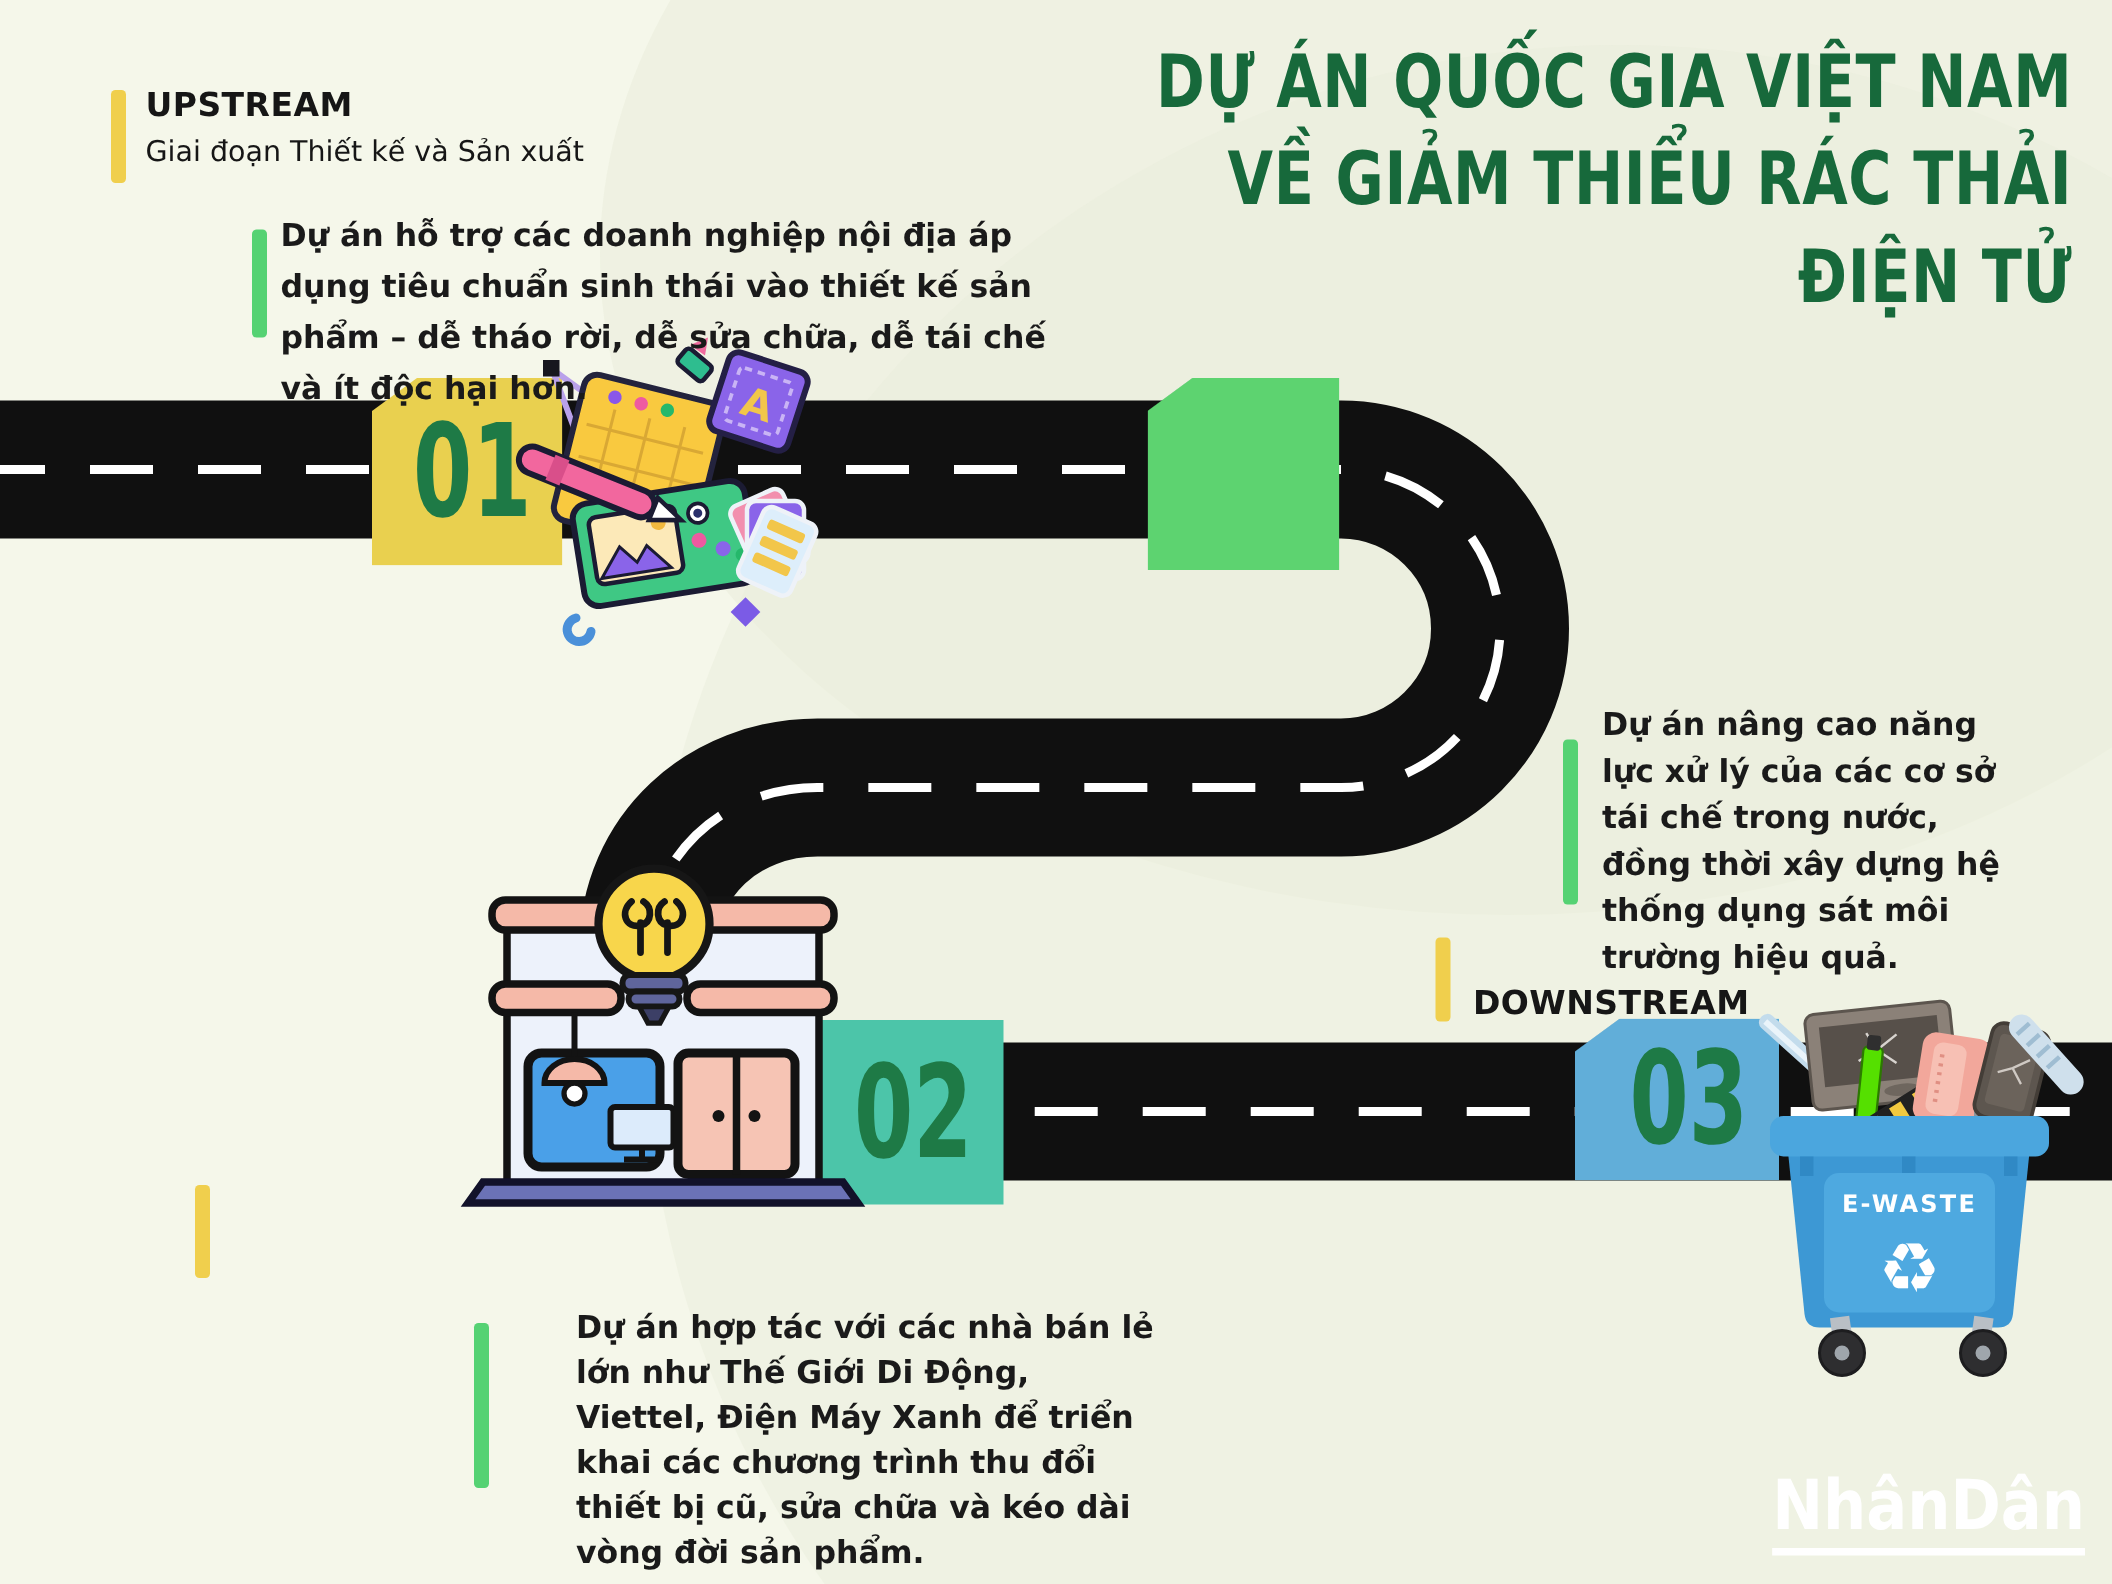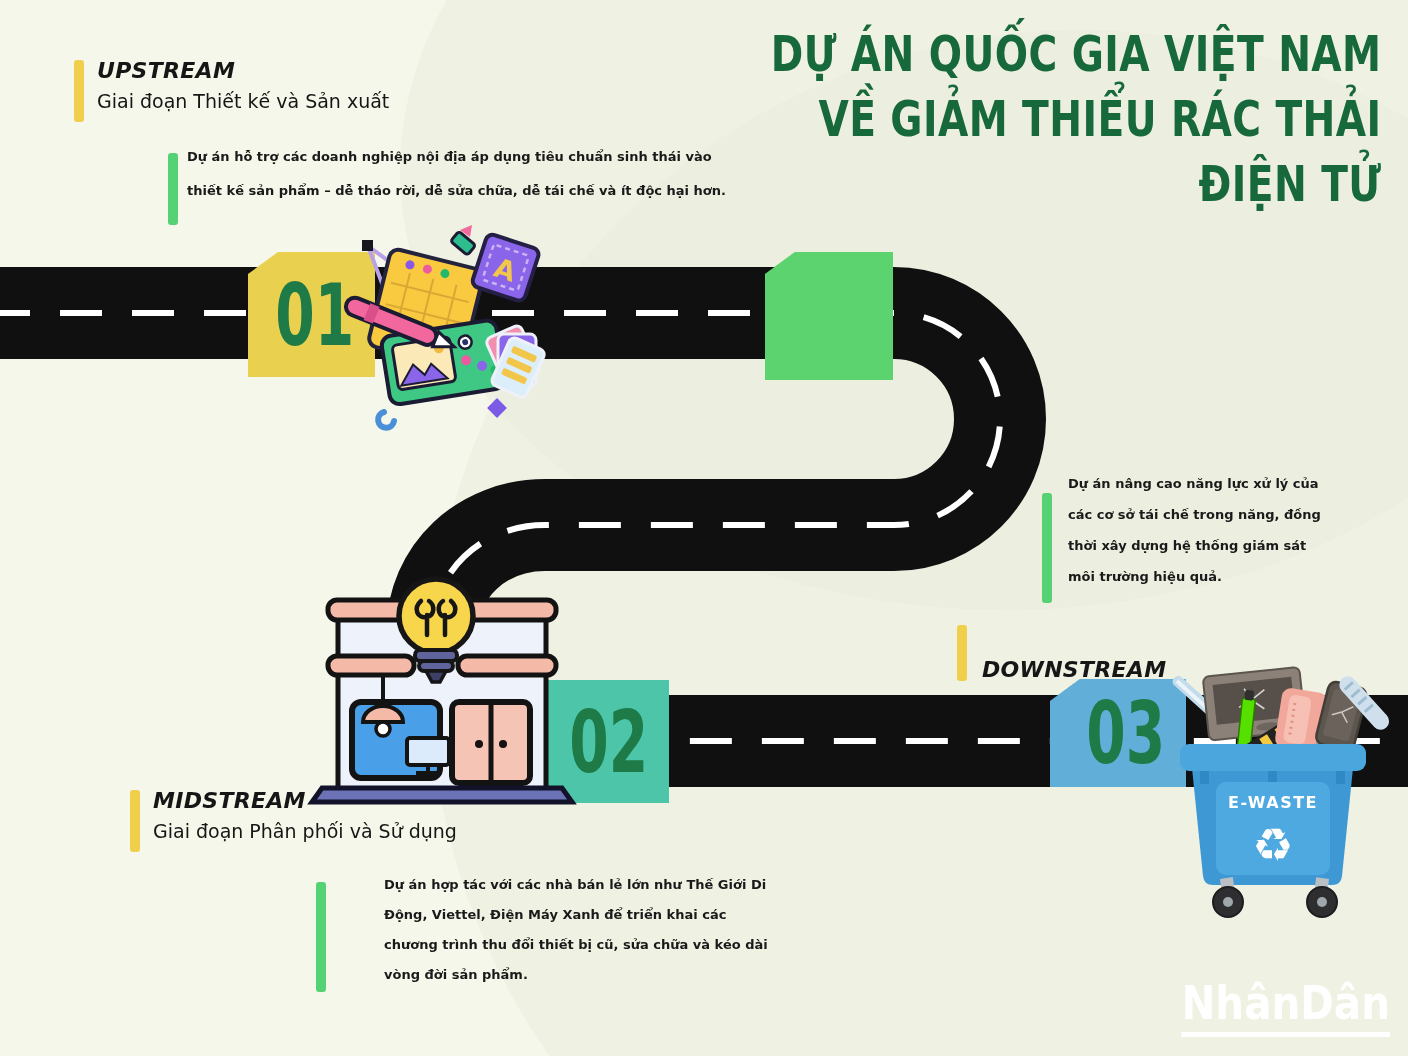--- a/index.html
+++ b/index.html
@@ -4,23 +4,23 @@
 <style>
   html,body{margin:0;padding:0;}
   body{font-family:"DejaVu Sans",sans-serif;}
   #canvas{position:relative;width:1408px;height:1056px;background:#f5f7ea;overflow:hidden;}
   .abs{position:absolute;}
   .blob{position:absolute;border-radius:50%;background:#eaeddb;}
   
   .title{right:26px;top:22px;text-align:right;color:#17693b;font-weight:800;
          font-size:49px;line-height:65px;letter-spacing:.5px;
          transform:scaleX(.80);transform-origin:100% 0;white-space:nowrap;z-index:6;}
-  .stage-label{font-weight:800;font-size:22px;color:#161616;letter-spacing:.3px;font-style:italic;}
+  .stage-label{font-weight:800;font-size:22px;color:#161616;letter-spacing:.3px;}
   .stage-sub{font-weight:400;font-size:19px;color:#161616;margin-top:7px;}
-  .para{font-weight:700;font-size:13px;color:#1a1a1a;line-height:32px;}
+  .para{font-weight:700;font-size:21px;color:#1a1a1a;line-height:32px;}
   .bar{position:absolute;width:10px;border-radius:3px;}
   .bar.yellow{background:#f0cf4d;}
   .bar.green{background:#55d273;}
   
   .sq{position:absolute;z-index:2;display:flex;align-items:center;justify-content:flex-end;}
   .sq .num{font-weight:800;font-size:86px;color:#1e7a46;transform:scaleX(.66);line-height:1;}
   .cut{clip-path:polygon(30px 0,100% 0,100% 100%,0 100%,0 22px);}
   .flap{position:absolute;left:0;top:0;width:30px;height:22px;clip-path:polygon(0 0,100% 0,0 100%);}
   .texts{z-index:5;}
   svg{display:block;}
@@ -231,32 +231,28 @@
   <div class="bar yellow texts" style="left:74px;top:60px;height:62px;z-index:5;"></div>
   <div class="abs texts" style="left:97px;top:58px;z-index:5;">
     <div class="stage-label">UPSTREAM</div>
     <div class="stage-sub">Giai đoạn Thiết kế và Sản xuất</div>
   </div>
 
   <div class="bar green texts" style="left:168px;top:153px;height:72px;z-index:5;"></div>
   <div class="abs para texts" style="left:187px;top:140px;width:545px;line-height:34px;z-index:5;">Dự án hỗ trợ các doanh nghiệp nội địa áp dụng tiêu chuẩn sinh thái vào thiết kế sản phẩm – dễ tháo rời, dễ sửa chữa, dễ tái chế và ít độc hại hơn.</div>
 
   <div class="bar green texts" style="left:1042px;top:493px;height:110px;z-index:5;"></div>
-  <div class="abs para texts" style="left:1068px;top:468px;width:268px;line-height:31px;z-index:5;">Dự án nâng cao năng lực xử lý của các cơ sở tái chế trong năng, đồng thời xây dựng hệ thống giám sát môi trường hiệu quả.</div>
+  <div class="abs para texts" style="left:1068px;top:468px;width:268px;line-height:31px;z-index:5;">Dự án nâng cao năng lực xử lý của các cơ sở tái chế trong nước, đồng thời xây dựng hệ thống dụng sát môi trường hiệu quả.</div>
 
   <div class="bar yellow texts" style="left:957px;top:625px;height:56px;z-index:5;"></div>
   <div class="abs texts" style="left:982px;top:657px;z-index:5;">
     <div class="stage-label">DOWNSTREAM</div>
   </div>
 
   <div class="bar yellow texts" style="left:130px;top:790px;height:62px;z-index:5;"></div>
-  <div class="abs texts" style="left:153px;top:788px;z-index:5;">
-    <div class="stage-label">MIDSTREAM</div>
-    <div class="stage-sub">Giai đoạn Phân phối và Sử dụng</div>
-  </div>
 
   <div class="bar green texts" style="left:316px;top:882px;height:110px;z-index:5;"></div>
   <div class="abs para texts" style="left:338px;top:870px;width:390px;line-height:30px;z-index:5;margin-left:46px;">Dự án hợp tác với các nhà bán lẻ lớn như Thế Giới Di Động, Viettel, Điện Máy Xanh để triển khai các chương trình thu đổi thiết bị cũ, sửa chữa và kéo dài vòng đời sản phẩm.</div>
 
   <div class="abs logo">
     <div>NhânDân</div>
     <div class="rule"></div>
   </div>
 
 </div>

